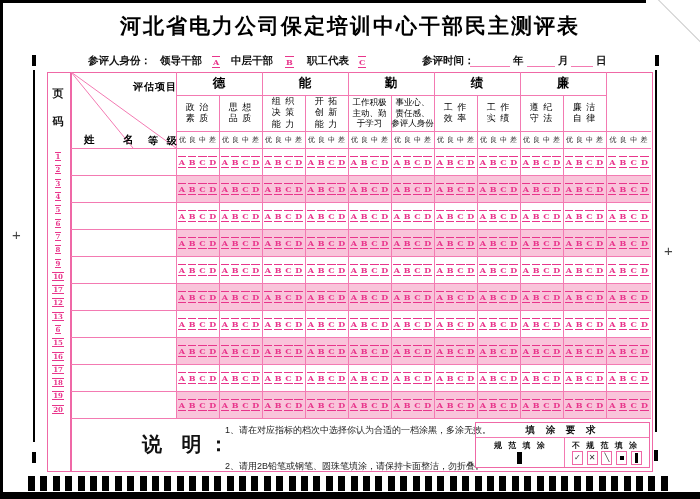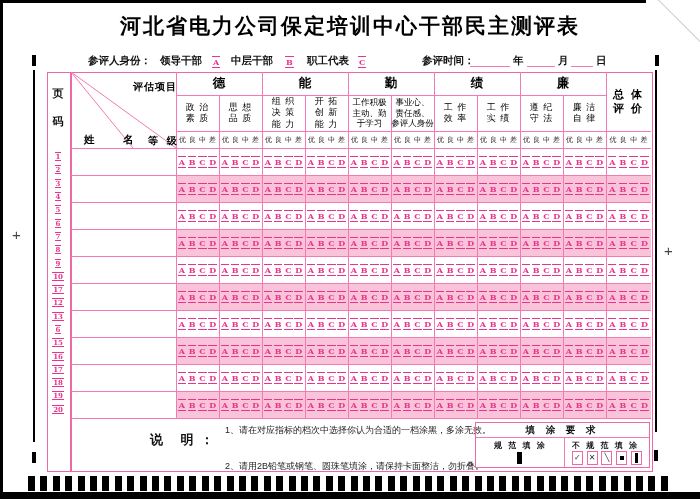--- a/index.html
+++ b/index.html
@@ -25,22 +25,22 @@
   .lcell.small{font-size:8.5px;letter-spacing:0;}
   .scell{position:absolute;display:flex;align-items:center;justify-content:space-evenly;
          font-family:"DejaVu Serif",serif;font-size:7px;color:#222;z-index:4;}
   .bcell{position:absolute;display:flex;align-items:center;justify-content:space-evenly;z-index:4;}
   .band{position:absolute;background:#f9c4da;z-index:1;}
   .corner-label{position:absolute;z-index:5;color:#000;white-space:nowrap;}
   .pagecol-label{position:absolute;width:22px;text-align:center;font-size:11px;font-weight:600;z-index:4;}
   #page-numbers{position:absolute;left:47px;top:150px;width:22px;height:266px;display:flex;
                 flex-direction:column;justify-content:space-around;align-items:center;z-index:4;}
   #page-numbers .bub{font-size:7px;padding:0 1px;}
-  .notes-label{position:absolute;left:142px;top:431px;font-size:13px;font-weight:bold;
-               letter-spacing:7px;z-index:4;margin-left:8px;}
+  .notes-label{position:absolute;left:142px;top:431px;font-size:20px;font-weight:bold;
+               letter-spacing:7px;z-index:4;}
   .note-line{position:absolute;left:225px;font-size:9px;color:#222;white-space:nowrap;z-index:4;}
   #fillreq{position:absolute;left:475px;top:422px;width:173px;height:44px;border:1px solid #ef68a6;z-index:4;}
   #fillreq .fr-title{position:absolute;top:1px;left:0;width:100%;text-align:center;font-size:9.5px;
                      letter-spacing:4px;font-weight:600;}
   #fillreq .fr-hline{position:absolute;top:14px;left:0;width:100%;height:1px;background:#f37ab2;}
   #fillreq .fr-vline{position:absolute;top:14px;left:88px;width:1px;height:30px;background:#f37ab2;}
   .fr-lab{position:absolute;top:17px;font-size:8px;letter-spacing:2px;font-weight:600;white-space:nowrap;}
   .fr-ex-good{position:absolute;left:41px;top:29px;width:5px;height:12px;background:#000;}
   #bad-examples{position:absolute;left:92px;top:28px;width:78px;height:14px;display:flex;
                 justify-content:space-evenly;align-items:center;}
@@ -204,24 +204,20 @@
       <div></div>
       <div></div>
       <div></div>
     </div>
 
 <div class="gcell" style="left: 176px; top: 72px; width: 86px; height: 23px;">德</div>
     <div class="gcell" style="left: 262px; top: 72px; width: 86px; height: 23px;">能</div>
     <div class="gcell" style="left: 348px; top: 72px; width: 86px; height: 23px;">勤</div>
     <div class="gcell" style="left: 434px; top: 72px; width: 86px; height: 23px;">绩</div>
     <div class="gcell" style="left: 520px; top: 72px; width: 86px; height: 23px;">廉</div>
-    <div class="lcell" style="left: 606px; top: 72px; width: 45px; height: 59px; font-size: 11px; font-weight: 600; letter-spacing: 2px;">
-      <div>总 体</div>
-      <div>评 价</div>
-    </div>
     <div class="lcell" style="left: 176px; top: 95px; width: 43px; height: 36px;">
       <div>政 治</div>
       <div>素 质</div>
     </div>
     <div class="lcell" style="left: 219px; top: 95px; width: 43px; height: 36px;">
       <div>思 想</div>
       <div>品 质</div>
     </div>
     <div class="lcell" style="left: 262px; top: 95px; width: 43px; height: 36px;">
       <div>组 织</div>

